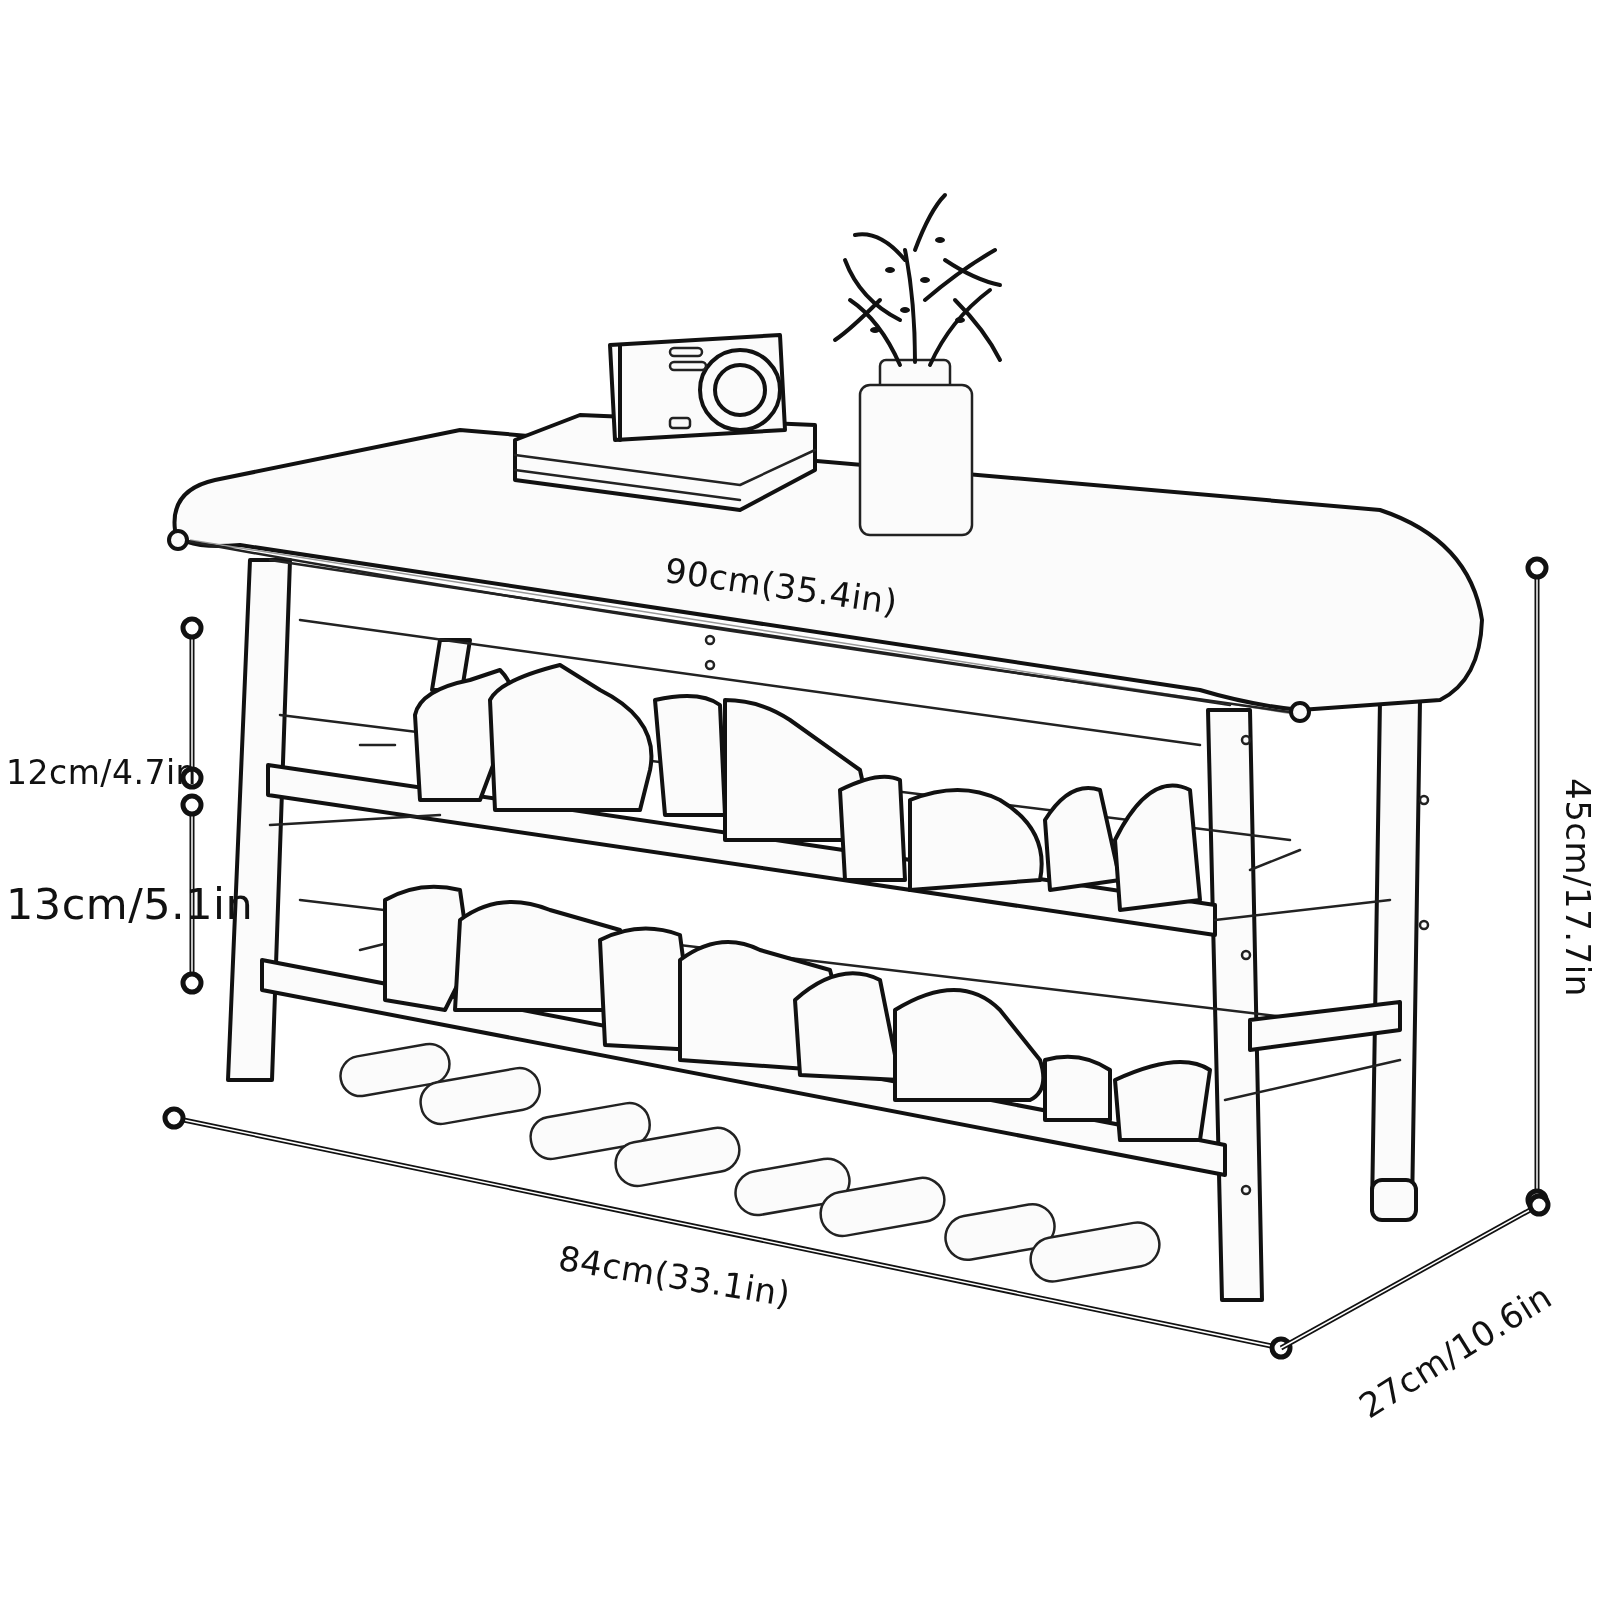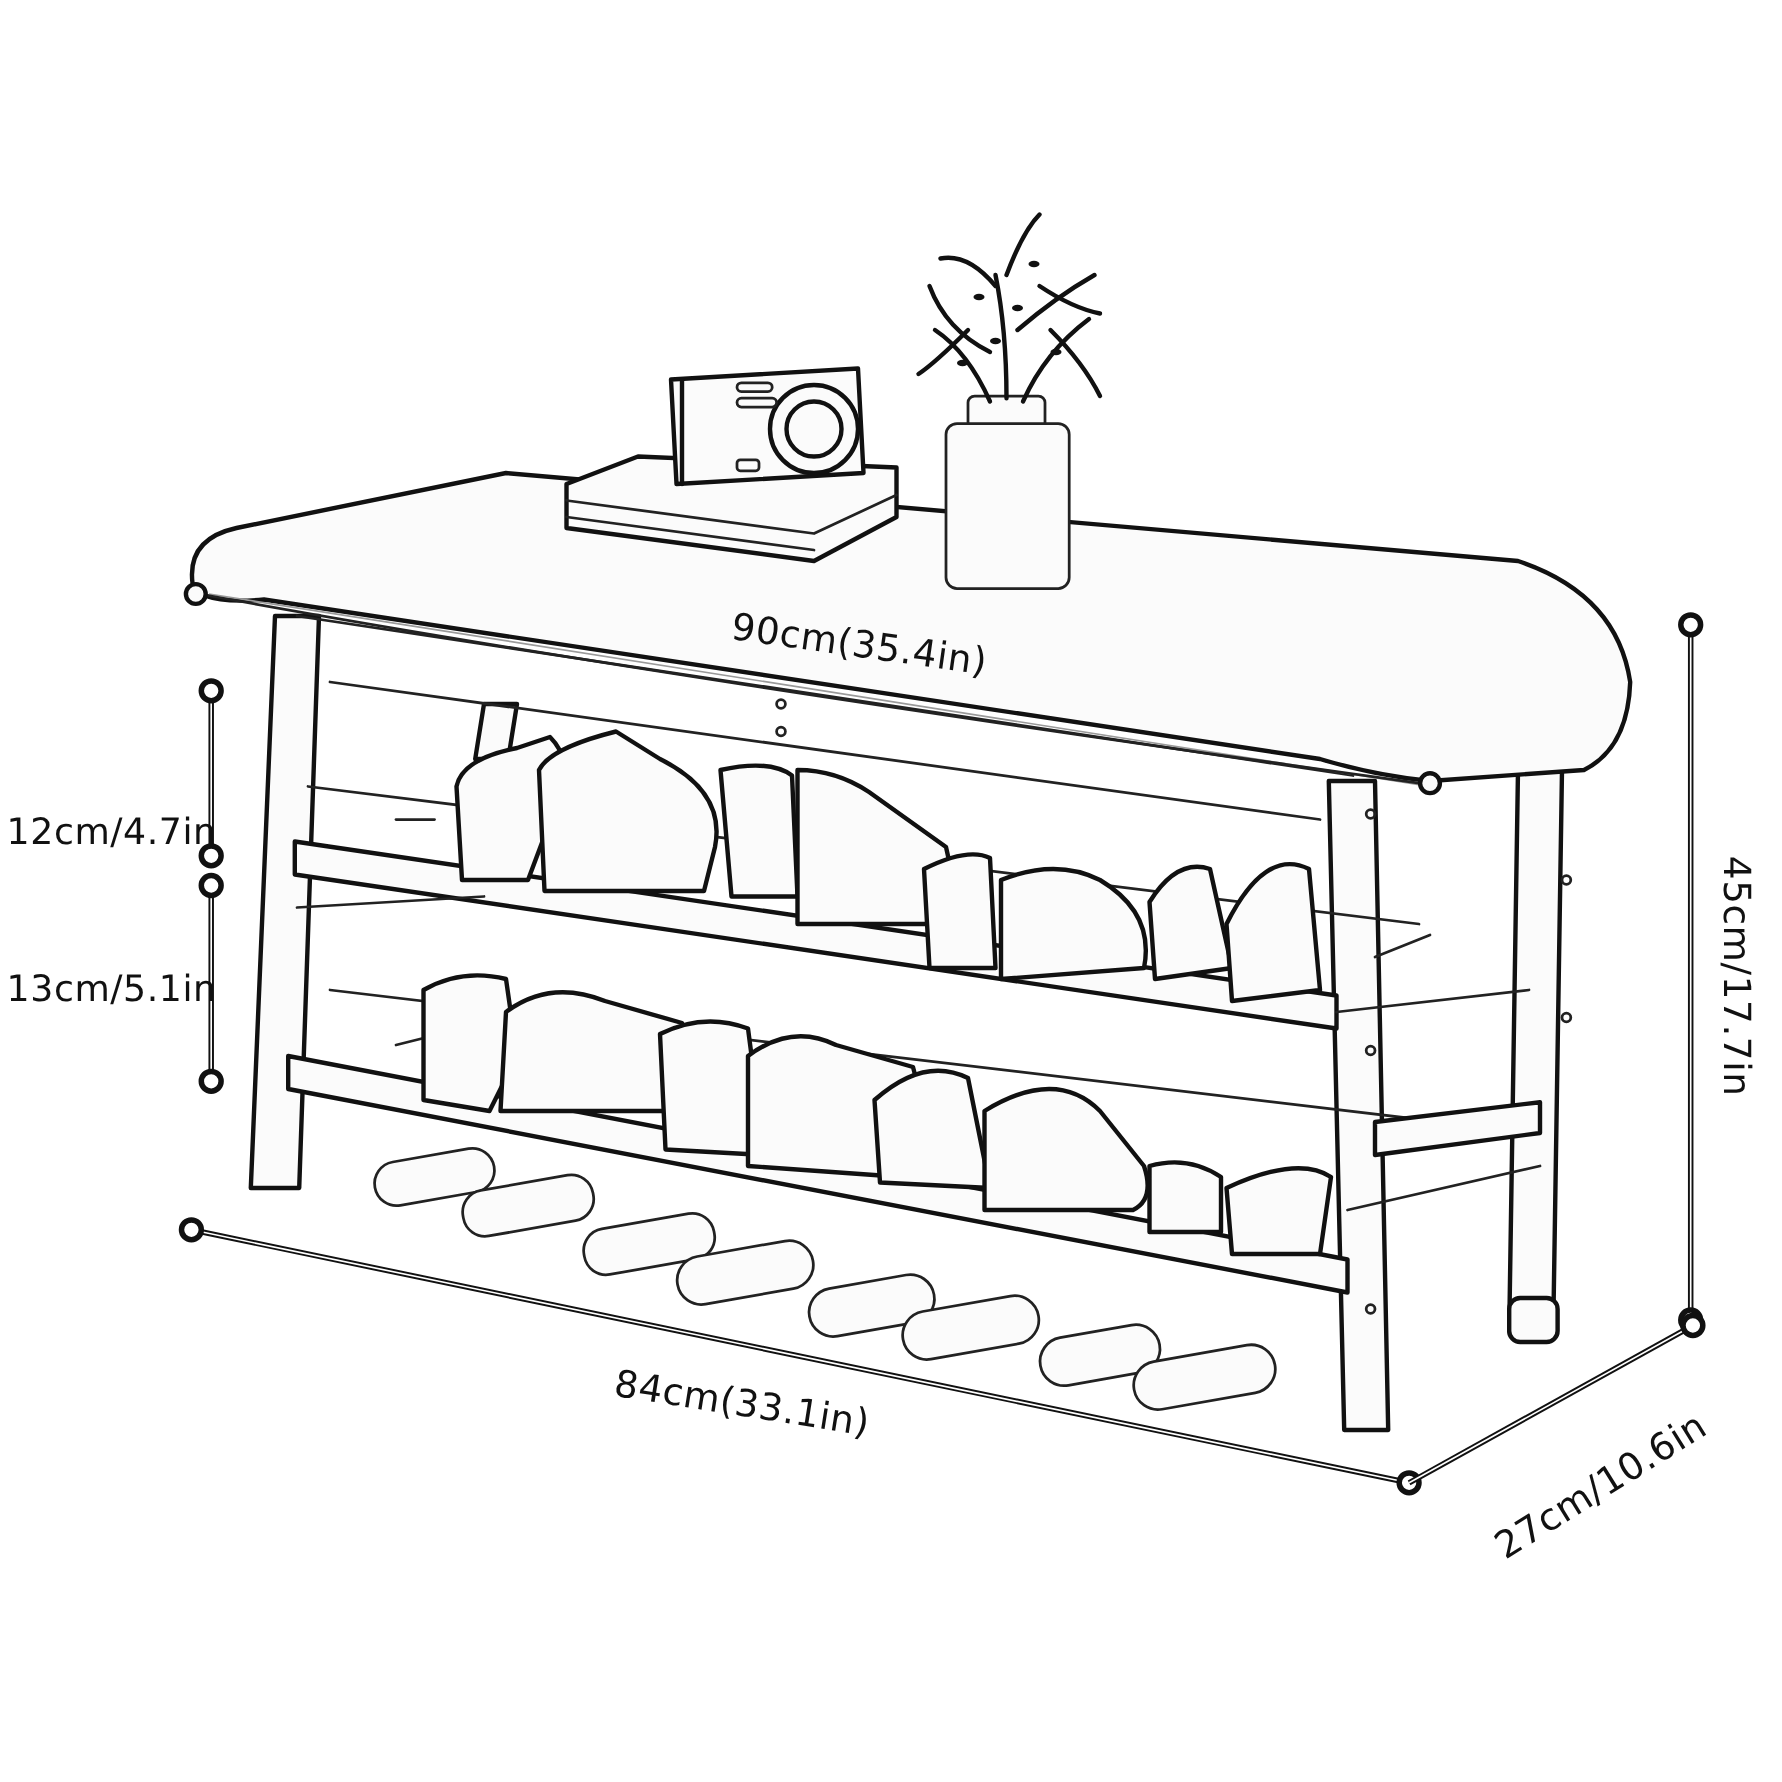--- a/index.html
+++ b/index.html
@@ -177,23 +177,23 @@
 
   <g>
     <line class="dim-line" x1="1281" y1="1348" x2="1539" y2="1205"></line>
     <line class="dim-line-inner" x1="1281" y1="1348" x2="1539" y2="1205"></line>
     <circle class="dim-dot" cx="1539" cy="1205" r="9"></circle>
   </g>
 </svg>
 
 <div class="label" style="left:668px; top:550px; transform: rotate(8deg);">90cm(35.4in)</div>
 
-<div class="label" style="left:6px; top:736px; font-size:33px;">12cm/4.7in</div>
+<div class="label" style="left:6px; top:753px; font-size:33px;">12cm/4.7in</div>
 
-<div class="label" style="left:6px; top:879px; font-size:33px;">13cm/5.1in</div>
+<div class="label" style="left:6px; top:879px; font-size:43px;">13cm/5.1in</div>
 
 <div class="label" style="left:1598px; top:778px; transform: rotate(90deg);">45cm/17.7in</div>
 
 <div class="label" style="left:562px; top:1238px; transform: rotate(9deg);">84cm(33.1in)</div>
 
 <div class="label" style="left:1352px; top:1392px; transform: rotate(-32deg);">27cm/10.6in</div>
 
 </div>
 
 </body></html>

